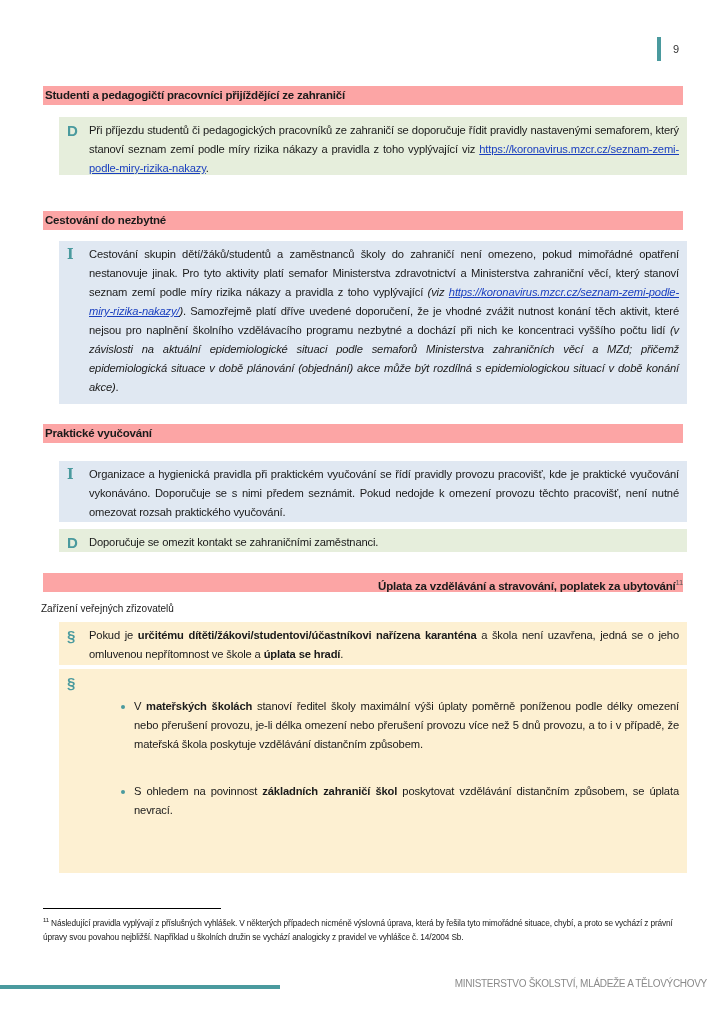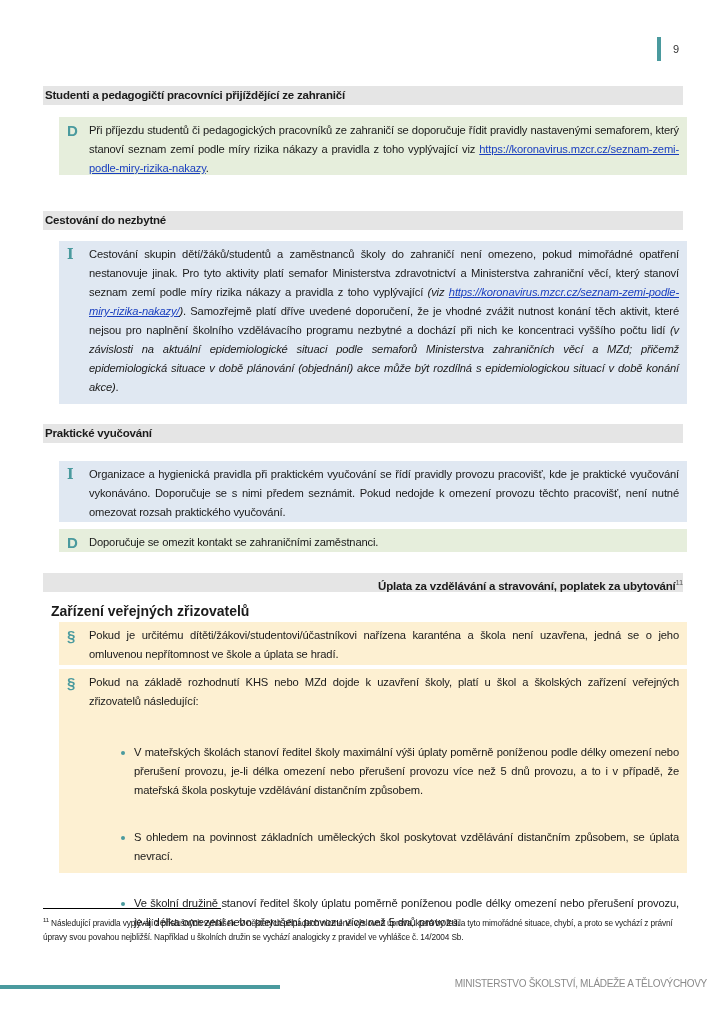--- a/index.html
+++ b/index.html
@@ -4,38 +4,38 @@
 <style>
   html, body { margin: 0; padding: 0; }
   body {
     width: 725px; height: 1024px; background: #ffffff; position: relative; overflow: hidden;
     font-family: "Liberation Sans", sans-serif; color: #1a1a1a;
   }
   .page-num-bar { position: absolute; left: 657px; top: 37px; width: 4px; height: 24px; background: #4a9a9e; }
   .page-num { position: absolute; left: 673px; top: 43px; font-size: 11px; color: #333; }
 
   .sec-head {
-    position: absolute; left: 43px; width: 640px; height: 19px; background: #e5e5e5;
+    position: absolute; left: 43px; width: 640px; height: 19px; background: #fca5a5;
     font-size: 11.5px; font-weight: bold; line-height: 19px; padding-left: 2px; box-sizing: border-box;
     letter-spacing: -0.2px;
   }
   .sec-head sup { font-size: 7.5px; font-weight: normal; color: #555; }
 
   .box { position: absolute; left: 59px; width: 628px; box-sizing: border-box; font-size: 11.2px; line-height: 19px; letter-spacing: -0.15px; }
   .box.green { background: #e6eedc; }
   .box.blue  { background: #e0e8f2; }
   .box.yellow{ background: #fdf0d2; }
   .box .mark { position: absolute; left: 8px; top: 4px; font-weight: bold; color: #4a9a9e; font-size: 15px; }
   .box .mark.serif { font-family: "DejaVu Serif", serif; font-size: 14px; }
   .box .txt { margin-left: 30px; padding: 4px 8px 4px 0; text-align: justify; }
   .link { color: #1a3fbf; text-decoration: underline; }
   i { font-style: italic; }
-  b { font-weight: normal; }
+  b { font-weight: bold; }
 
-  .subhead { position: absolute; left: 51px; top: 603px; font-size: 14px; font-weight: bold; }
+  .subhead { position: absolute; left: 41px; top: 603px; font-size: 10px; font-weight: normal; }
 
   .bullets { margin: 0; padding: 0; list-style: none; }
   .bullets li { position: relative; padding-left: 0; margin-left: 75px; margin-bottom: 2px; text-align: justify; margin-top: 28px; }
   .bullets li::before { content: ""; position: absolute; left: -13px; top: 8px; width: 4px; height: 4px; border-radius: 50%; background: #4a9a9e; }
 
   .fn-rule { position: absolute; left: 43px; top: 908px; width: 178px; height: 1px; background: #000; }
   .footnote { position: absolute; left: 43px; top: 913px; width: 640px; font-size: 8.3px; line-height: 14px; letter-spacing: -0.15px; }
   .footnote sup { font-size: 6px; }
 
   .foot-bar { position: absolute; left: 0; top: 985px; width: 280px; height: 4px; background: #4a9a9e; }
@@ -72,25 +72,23 @@
 <div class="sec-head" style="top:573px;text-align:right;"><span>Úplata za vzdělávání a stravování, poplatek za ubytování</span><sup>11</sup></div>
 <div class="subhead">Zařízení veřejných zřizovatelů</div>
 
 <div class="box yellow" style="top:622px; height:43px;">
   <span class="mark">§</span>
   <div class="txt"><span>Pokud je </span><b>určitému dítěti/žákovi/studentovi/účastníkovi nařízena karanténa</b><span> a škola není uzavřena, jedná se o jeho omluvenou nepřítomnost ve škole a </span><b>úplata se hradí</b><span>.</span></div>
 </div>
 
 <div class="box yellow" style="top:669px; height:204px;">
   <span class="mark">§</span>
-  <div class="txt"><span>Pokud na základě rozhodnutí KHS nebo MZd dojde k </span><b>uzavření školy</b><span>, platí u škol a školských zařízení </span><b>veřejných zřizovatelů</b><span> následující:</span></div>
   <ul class="bullets" style="margin-top:0; padding-right:8px;">
     <li><span>V </span><b>mateřských školách</b><span> stanoví ředitel školy maximální výši úplaty poměrně poníženou podle délky omezení nebo přerušení provozu, je-li délka omezení nebo přerušení provozu více než 5 dnů provozu, a to i v případě, že mateřská škola poskytuje vzdělávání distančním způsobem.</span></li>
-    <li><span>S ohledem na povinnost </span><b>základních uměleckých škol</b><span> poskytovat vzdělávání distančním způsobem, se úplata nevrací.</span></li>
-    <li><span>Ve </span><b>školní družině</b><span> stanoví ředitel školy úplatu poměrně poníženou podle délky omezení nebo přerušení provozu, je-li délka omezení nebo přerušení provozu více než 5 dnů provozu.</span></li>
+    <li><span>S ohledem na povinnost </span><b>základních zahraničí škol</b><span> poskytovat vzdělávání distančním způsobem, se úplata nevrací.</span></li>
   </ul>
 </div>
 
 <div class="fn-rule"></div>
 <div class="footnote"><sup>11</sup> <span>Následující pravidla vyplývají z příslušných vyhlášek. V některých případech nicméně výslovná úprava, která by řešila tyto mimořádné situace, chybí, a proto se vychází z právní úpravy svou povahou nejbližší. Například u školních družin se vychází analogicky z pravidel ve vyhlášce č. 14/2004 Sb.</span></div>
 
 <div class="foot-bar"></div>
 <div class="foot-org">MINISTERSTVO ŠKOLSTVÍ, MLÁDEŽE A TĚLOVÝCHOVY</div>
 
 </body></html>

